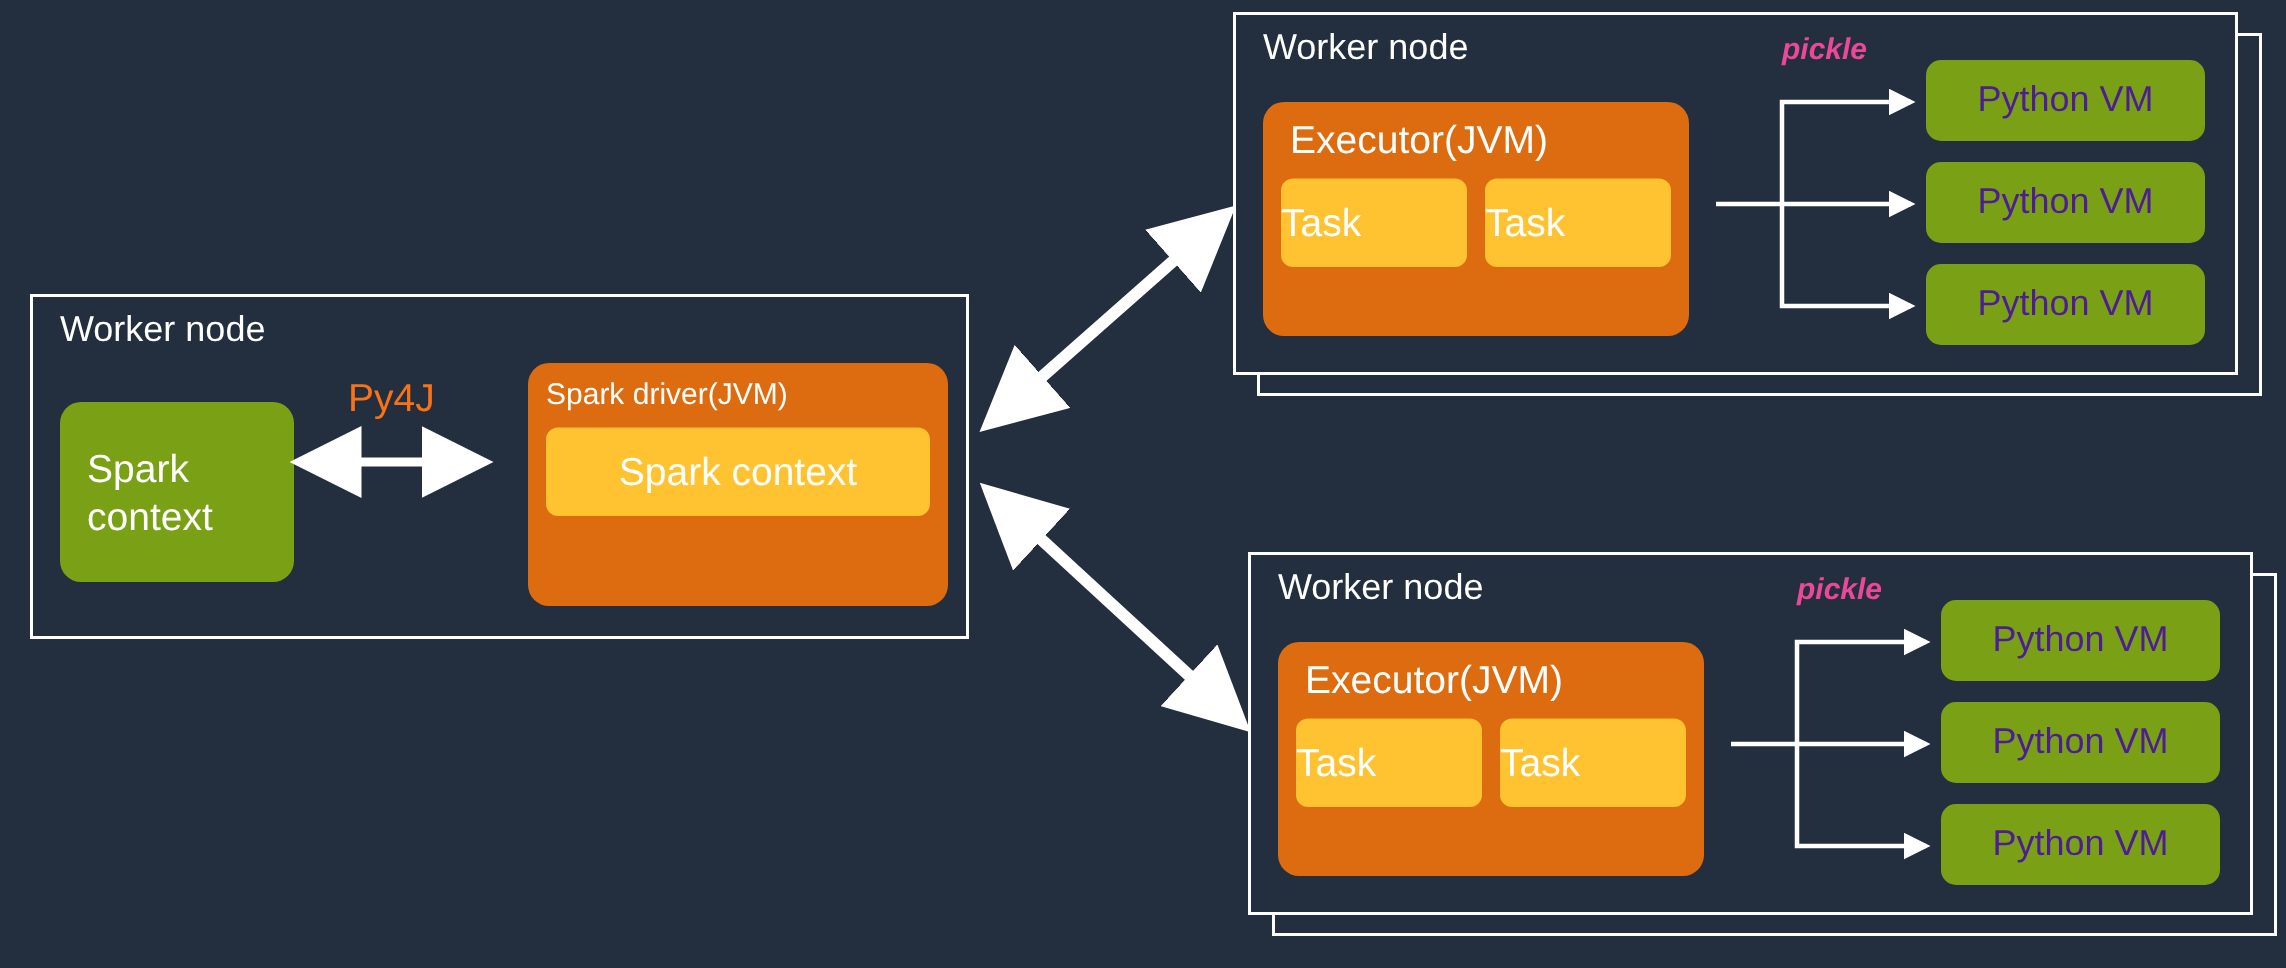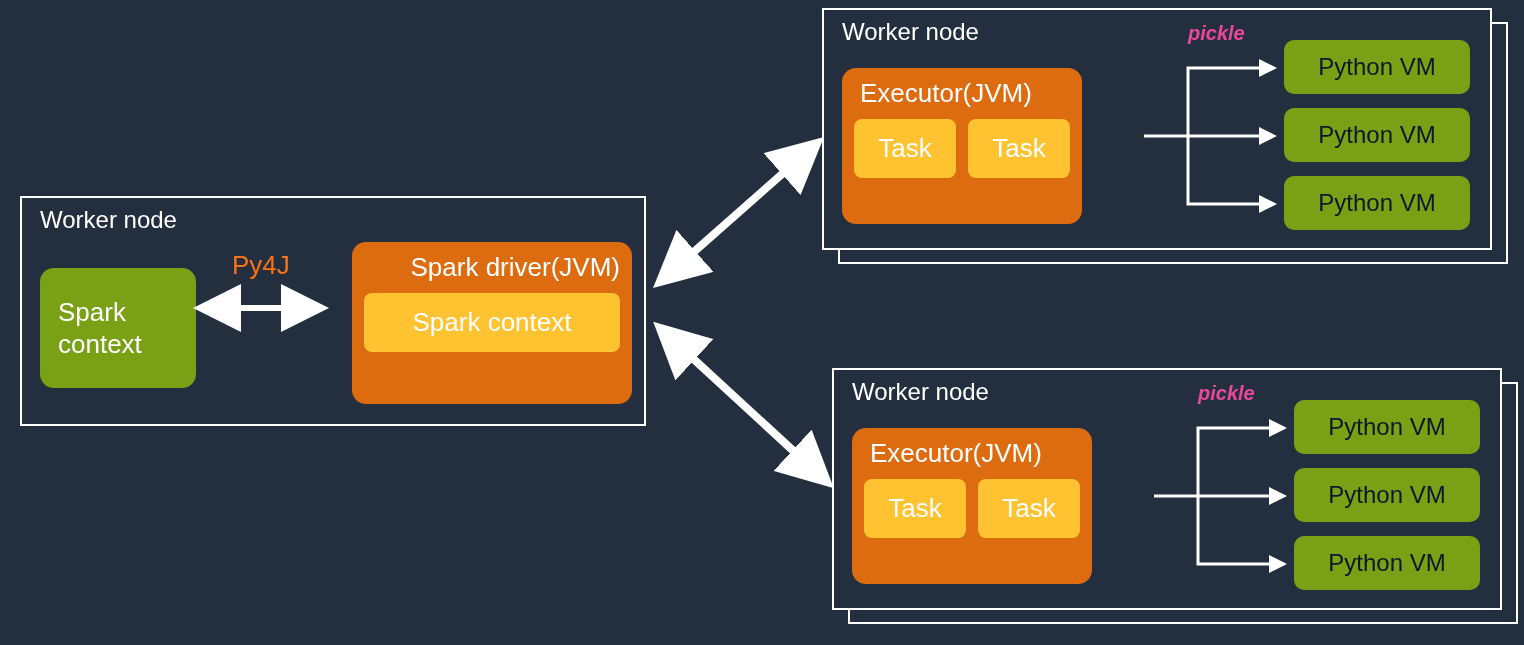--- a/index.html
+++ b/index.html
@@ -59,22 +59,22 @@
       left: 330px;
       top: 44px;
       width: 280px;
       height: 162px;
       background: #dd6b10;
       border-radius: 14px;
       padding: 10px 12px 12px 12px;
     }
     .spark-driver-title {
       color: white;
-      font-size: 26px;
-      text-align: right;
+      font-size: 20px;
+      text-align: left;
       margin-bottom: 10px;
     }
     .spark-context-inner {
       background: #ffc331;
       border-radius: 8px;
       color: white;
       font-size: 26px;
       text-align: center;
       padding: 14px 10px;
     }
@@ -87,59 +87,58 @@
     .right-worker {
       position: absolute;
       border: 2px solid white;
       background: #232f3e;
       padding: 8px 18px;
     }
     .executor-box {
       position: absolute;
       left: 18px;
       top: 58px;
-      width: 240px;
+      width: 284px;
       height: 156px;
       background: #dd6b10;
       border-radius: 14px;
       padding: 10px 12px 12px 12px;
     }
     .executor-title {
       color: white;
       font-size: 26px;
       margin-bottom: 10px;
       margin-left: 6px;
     }
     .task-row {
       display: flex;
       gap: 12px;
     }
     .task-box {
       background: #ffc331;
       border-radius: 8px;
       color: white;
       font-size: 26px;
-      text-align: center;
-      padding: 14px 16px;
+      padding: 14px 0;
       flex: 1;
     }
     .pickle-label {
       position: absolute;
       color: #ec4899;
       font-style: italic;
       font-size: 20px;
       font-weight: 600;
     }
     .python-vm {
       position: absolute;
       width: 186px;
       height: 54px;
       background: #7aa116;
       border-radius: 10px;
-      color: #0f172a;
+      color: #4c1d95;
       font-size: 24px;
       display: flex;
       align-items: center;
       justify-content: center;
     }
     
     .arrow-svg {
       position: absolute;
       overflow: visible;
     }

